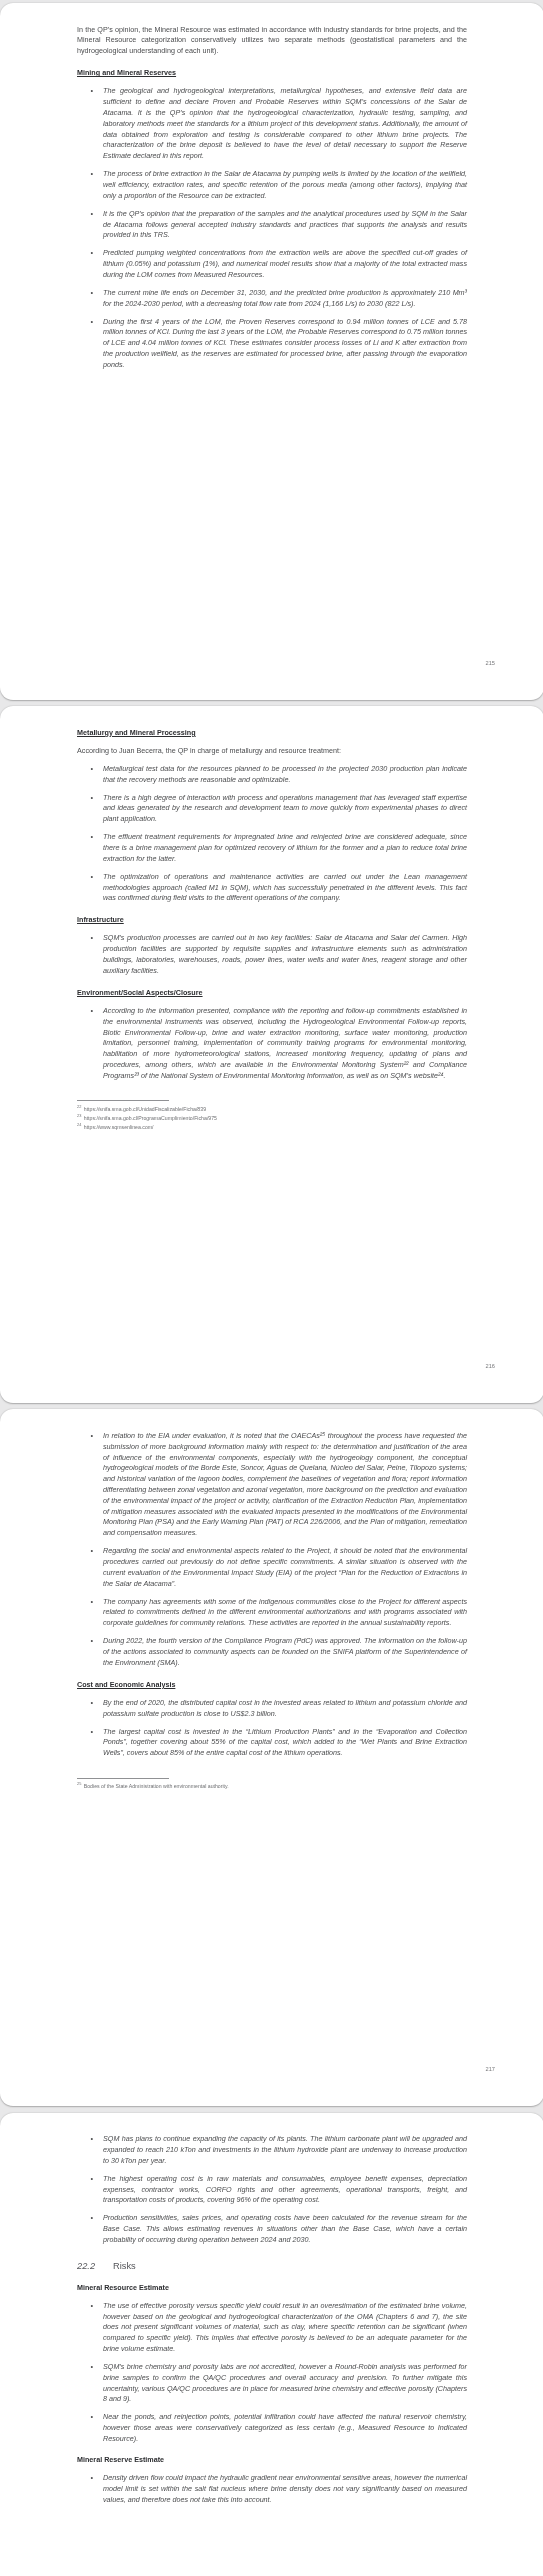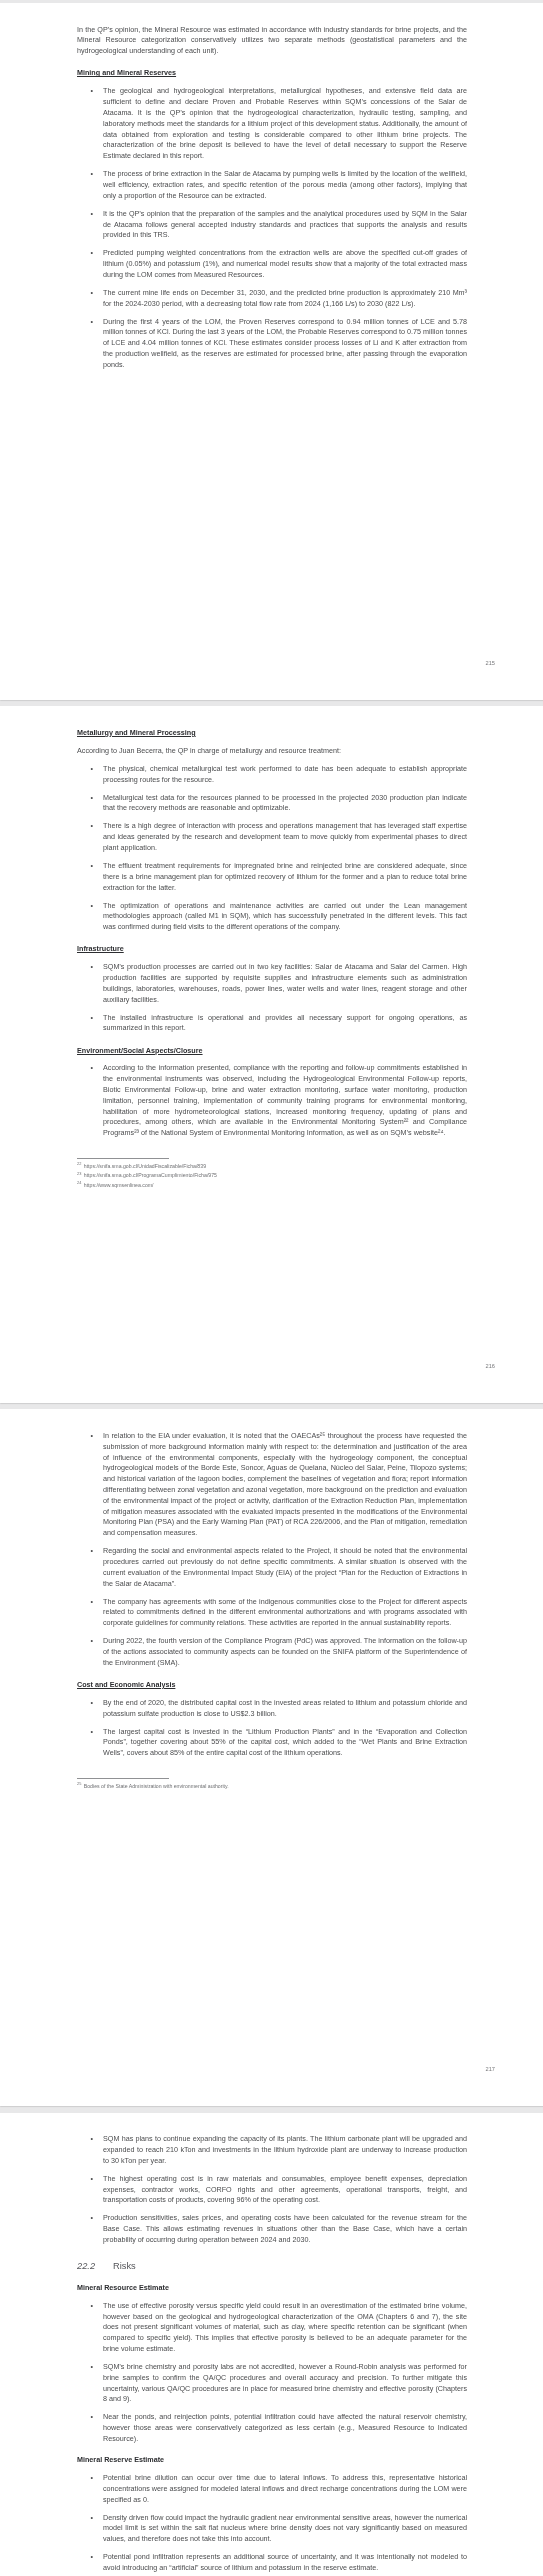--- a/index.html
+++ b/index.html
@@ -19,20 +19,21 @@
   }
   .viewer{width:544px;padding:3.1px 0;}
   .page{
     width:544px;
     height:697px;
     background:var(--page-bg);
     position:relative;
     margin:0 0 6.2px 0;
     box-shadow:0 0.5px 1.5px rgba(0,0,0,.28);
     overflow:hidden;
+    border-radius:13px;
   }
   .page:last-child{margin-bottom:0;}
   .page-content{padding:21.6px 77px 0 77px;}
   .page-content > :first-child{margin-top:0;}
   .para{
     font-size:7.2px;line-height:10.8px;color:var(--body-text);
     text-align:justify;margin:0 0 7.2px 0;
   }
   h3.heading{
     font-size:7.2px;line-height:10.8px;color:var(--heading-text);
@@ -40,21 +41,21 @@
   }
   h4.subheading{
     font-size:7.2px;line-height:10.8px;color:var(--heading-text);
     font-weight:700;margin:10.3px 0 7.2px 0;
   }
   h2.num-heading{
     font-size:9.3px;line-height:12.4px;color:#55565a;font-weight:400;
     margin:14.4px 0 9.3px 0;display:flex;
   }
   h2.num-heading .num{display:inline-block;min-width:36px;font-style:italic;}
-  ul.bullets{margin:0 0 1px 0;padding:0 0 0 26px;list-style:none;}
+  ul.bullets{margin:0 0 1px 0;padding:0 0 0 26px;list-style:none;font-style:italic;}
   ul.bullets li{
     position:relative;
     font-size:7.2px;line-height:10.8px;color:var(--body-text);
     text-align:justify;margin:0 0 7.2px 0;
   }
   ul.bullets li::before{
     content:"\2022";
     position:absolute;left:-12.4px;top:0;
     color:var(--body-text);
   }
@@ -87,30 +88,28 @@
           <li class="bullet">During the first 4 years of the LOM, the Proven Reserves correspond to 0.94 million tonnes of LCE and 5.78 million tonnes of KCl. During the last 3 years of the LOM, the Probable Reserves correspond to 0.75 million tonnes of LCE and 4.04 million tonnes of KCl. These estimates consider process losses of Li and K after extraction from the production wellfield, as the reserves are estimated for processed brine, after passing through the evaporation ponds.</li>
         </ul>
       </div>
       <div class="page-number">215</div>
     </section>
     <section class="page">
       <div class="page-content">
         <h3 class="heading">Metallurgy and Mineral Processing</h3>
         <p class="para">According to Juan Becerra, the QP in charge of metallurgy and resource treatment:</p>
         <ul class="bullets">
-          <li class="bullet">The physical, chemical metallurgical test work performed to date has been adequate to establish appropriate processing routes for the resource.</li>
           <li class="bullet">Metallurgical test data for the resources planned to be processed in the projected 2030 production plan indicate that the recovery methods are reasonable and optimizable.</li>
           <li class="bullet">There is a high degree of interaction with process and operations management that has leveraged staff expertise and ideas generated by the research and development team to move quickly from experimental phases to direct plant application.</li>
           <li class="bullet">The effluent treatment requirements for impregnated brine and reinjected brine are considered adequate, since there is a brine management plan for optimized recovery of lithium for the former and a plan to reduce total brine extraction for the latter.</li>
           <li class="bullet">The optimization of operations and maintenance activities are carried out under the Lean management methodologies approach (called M1 in SQM), which has successfully penetrated in the different levels. This fact was confirmed during field visits to the different operations of the company.</li>
         </ul>
         <h3 class="heading">Infrastructure</h3>
         <ul class="bullets">
           <li class="bullet">SQM’s production processes are carried out in two key facilities: Salar de Atacama and Salar del Carmen. High production facilities are supported by requisite supplies and infrastructure elements such as administration buildings, laboratories, warehouses, roads, power lines, water wells and water lines, reagent storage and other auxiliary facilities.</li>
-          <li class="bullet">The installed infrastructure is operational and provides all necessary support for ongoing operations, as summarized in this report.</li>
         </ul>
         <h3 class="heading">Environment/Social Aspects/Closure</h3>
         <ul class="bullets">
           <li class="bullet">According to the information presented, compliance with the reporting and follow-up commitments established in the environmental instruments was observed, including the Hydrogeological Environmental Follow-up reports, Biotic Environmental Follow-up, brine and water extraction monitoring, surface water monitoring, production limitation, personnel training, implementation of community training programs for environmental monitoring, habilitation of more hydrometeorological stations, increased monitoring frequency, updating of plans and procedures, among others, which are available in the Environmental Monitoring System²² and Compliance Programs²³ of the National System of Environmental Monitoring Information, as well as on SQM’s website²⁴.</li>
         </ul>
         <div class="footnotes">
           <div class="fn-rule"></div>
           <div class="footnote"><sup>22</sup> https://snifa.sma.gob.cl/UnidadFiscalizable/Ficha/839</div>
           <div class="footnote"><sup>23</sup> https://snifa.sma.gob.cl/ProgramaCumplimiento/Ficha/975</div>
           <div class="footnote"><sup>24</sup> https://www.sqmsenlinea.com/</div>
@@ -150,20 +149,18 @@
           <span class="lbl">Risks</span>
         </h2>
         <h4 class="subheading">Mineral Resource Estimate</h4>
         <ul class="bullets">
           <li class="bullet">The use of effective porosity versus specific yield could result in an overestimation of the estimated brine volume, however based on the geological and hydrogeological characterization of the OMA (Chapters 6 and 7), the site does not present significant volumes of material, such as clay, where specific retention can be significant (when compared to specific yield). This implies that effective porosity is believed to be an adequate parameter for the brine volume estimate.</li>
           <li class="bullet">SQM’s brine chemistry and porosity labs are not accredited, however a Round-Robin analysis was performed for brine samples to confirm the QA/QC procedures and overall accuracy and precision. To further mitigate this uncertainty, various QA/QC procedures are in place for measured brine chemistry and effective porosity (Chapters 8 and 9).</li>
           <li class="bullet">Near the ponds, and reinjection points, potential infiltration could have affected the natural reservoir chemistry, however those areas were conservatively categorized as less certain (e.g., Measured Resource to Indicated Resource).</li>
         </ul>
         <h4 class="subheading">Mineral Reserve Estimate</h4>
         <ul class="bullets">
-          <li class="bullet">Potential brine dilution can occur over time due to lateral inflows. To address this, representative historical concentrations were assigned for modeled lateral inflows and direct recharge concentrations during the LOM were specified as 0.</li>
           <li class="bullet">Density driven flow could impact the hydraulic gradient near environmental sensitive areas, however the numerical model limit is set within the salt flat nucleus where brine density does not vary significantly based on measured values, and therefore does not take this into account.</li>
-          <li class="bullet">Potential pond infiltration represents an additional source of uncertainty, and it was intentionally not modeled to avoid introducing an “artificial” source of lithium and potassium in the reserve estimate.</li>
         </ul>
       </div>
     </section>
   </main>
 
 
 </body></html>

